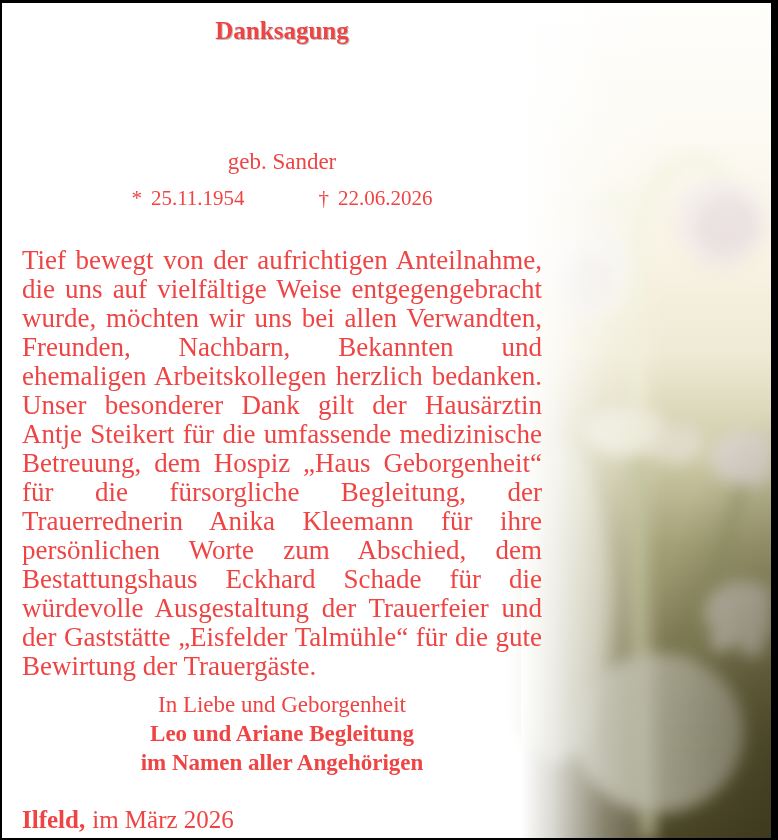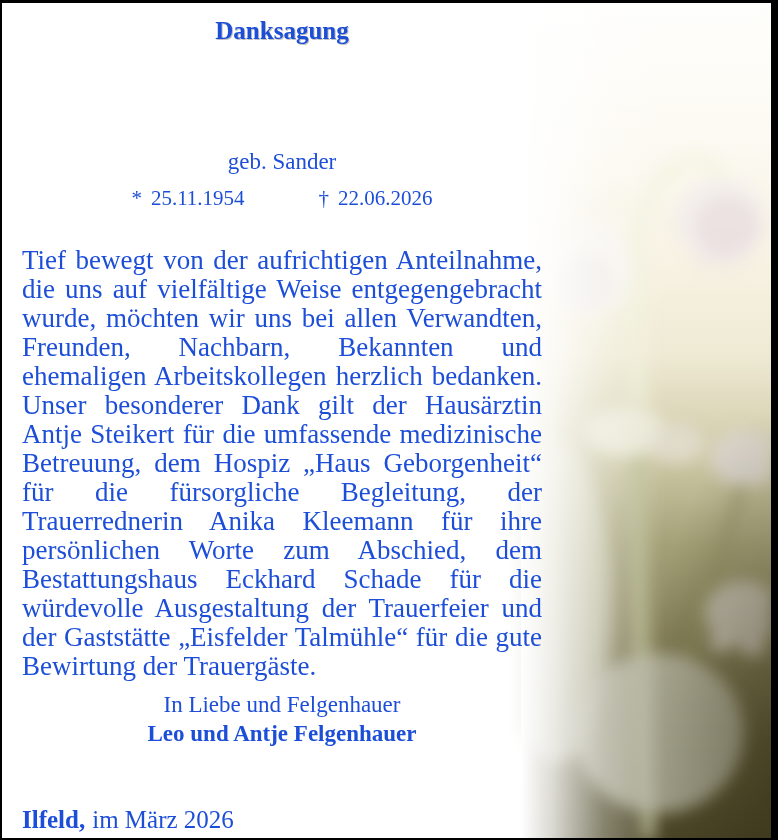--- a/index.html
+++ b/index.html
@@ -7,21 +7,21 @@
 
   .page {
     position: relative;
     width: 778px; height: 840px;
     box-sizing: border-box;
     background: #ffffff;
     border-style: solid;
     border-color: #000000;
     border-width: 3px 7px 2px 2px;
     overflow: hidden;
-    color: #1d4ed8;
+    color: #ef4444;
   }
 
   
   .photo {
     position: absolute;
     top: 0; right: 0; bottom: 0;
     width: 250px;
     background: linear-gradient(180deg,
       #fdfcf7 0%,
       #fbf8ee 16%,
@@ -131,21 +131,22 @@
       <span class="symbol">*</span><span>25.11.1954</span>
     </span>
     <span>
       <span class="symbol">†</span><span>22.06.2026</span>
     </span>
   </div>
 
   <p class="col body-text">Tief bewegt von der aufrichtigen Anteilnahme, die uns auf vielfältige Weise entgegengebracht wurde, möchten wir uns bei allen Verwandten, Freunden, Nachbarn, Bekannten und ehemaligen Arbeitskollegen herzlich bedanken. Unser besonderer Dank gilt der Hausärztin Antje Steikert für die umfassende medizinische Betreuung, dem Hospiz „Haus Geborgenheit“ für die fürsorgliche Begleitung, der Trauerrednerin Anika Kleemann für ihre persönlichen Worte zum Abschied, dem Bestattungshaus Eckhard Schade für die würdevolle Ausgestaltung der Trauerfeier und der Gaststätte „Eisfelder Talmühle“ für die gute Bewirtung der Trauergäste.</p>
 
   <div class="col closing">
-    <div>In Liebe und Felgenhauer</div>
-    <div class="bold-line">Leo und Antje Felgenhauer</div>
+    <div>In Liebe und Geborgenheit</div>
+    <div class="bold-line">Leo und Ariane Begleitung</div>
+    <div class="bold-line">im Namen aller Angehörigen</div>
   </div>
 
   <div class="footer-line">
     <span class="place">Ilfeld,</span><span>im März 2026</span>
   </div>
 
 </div>
 
 </body></html>

